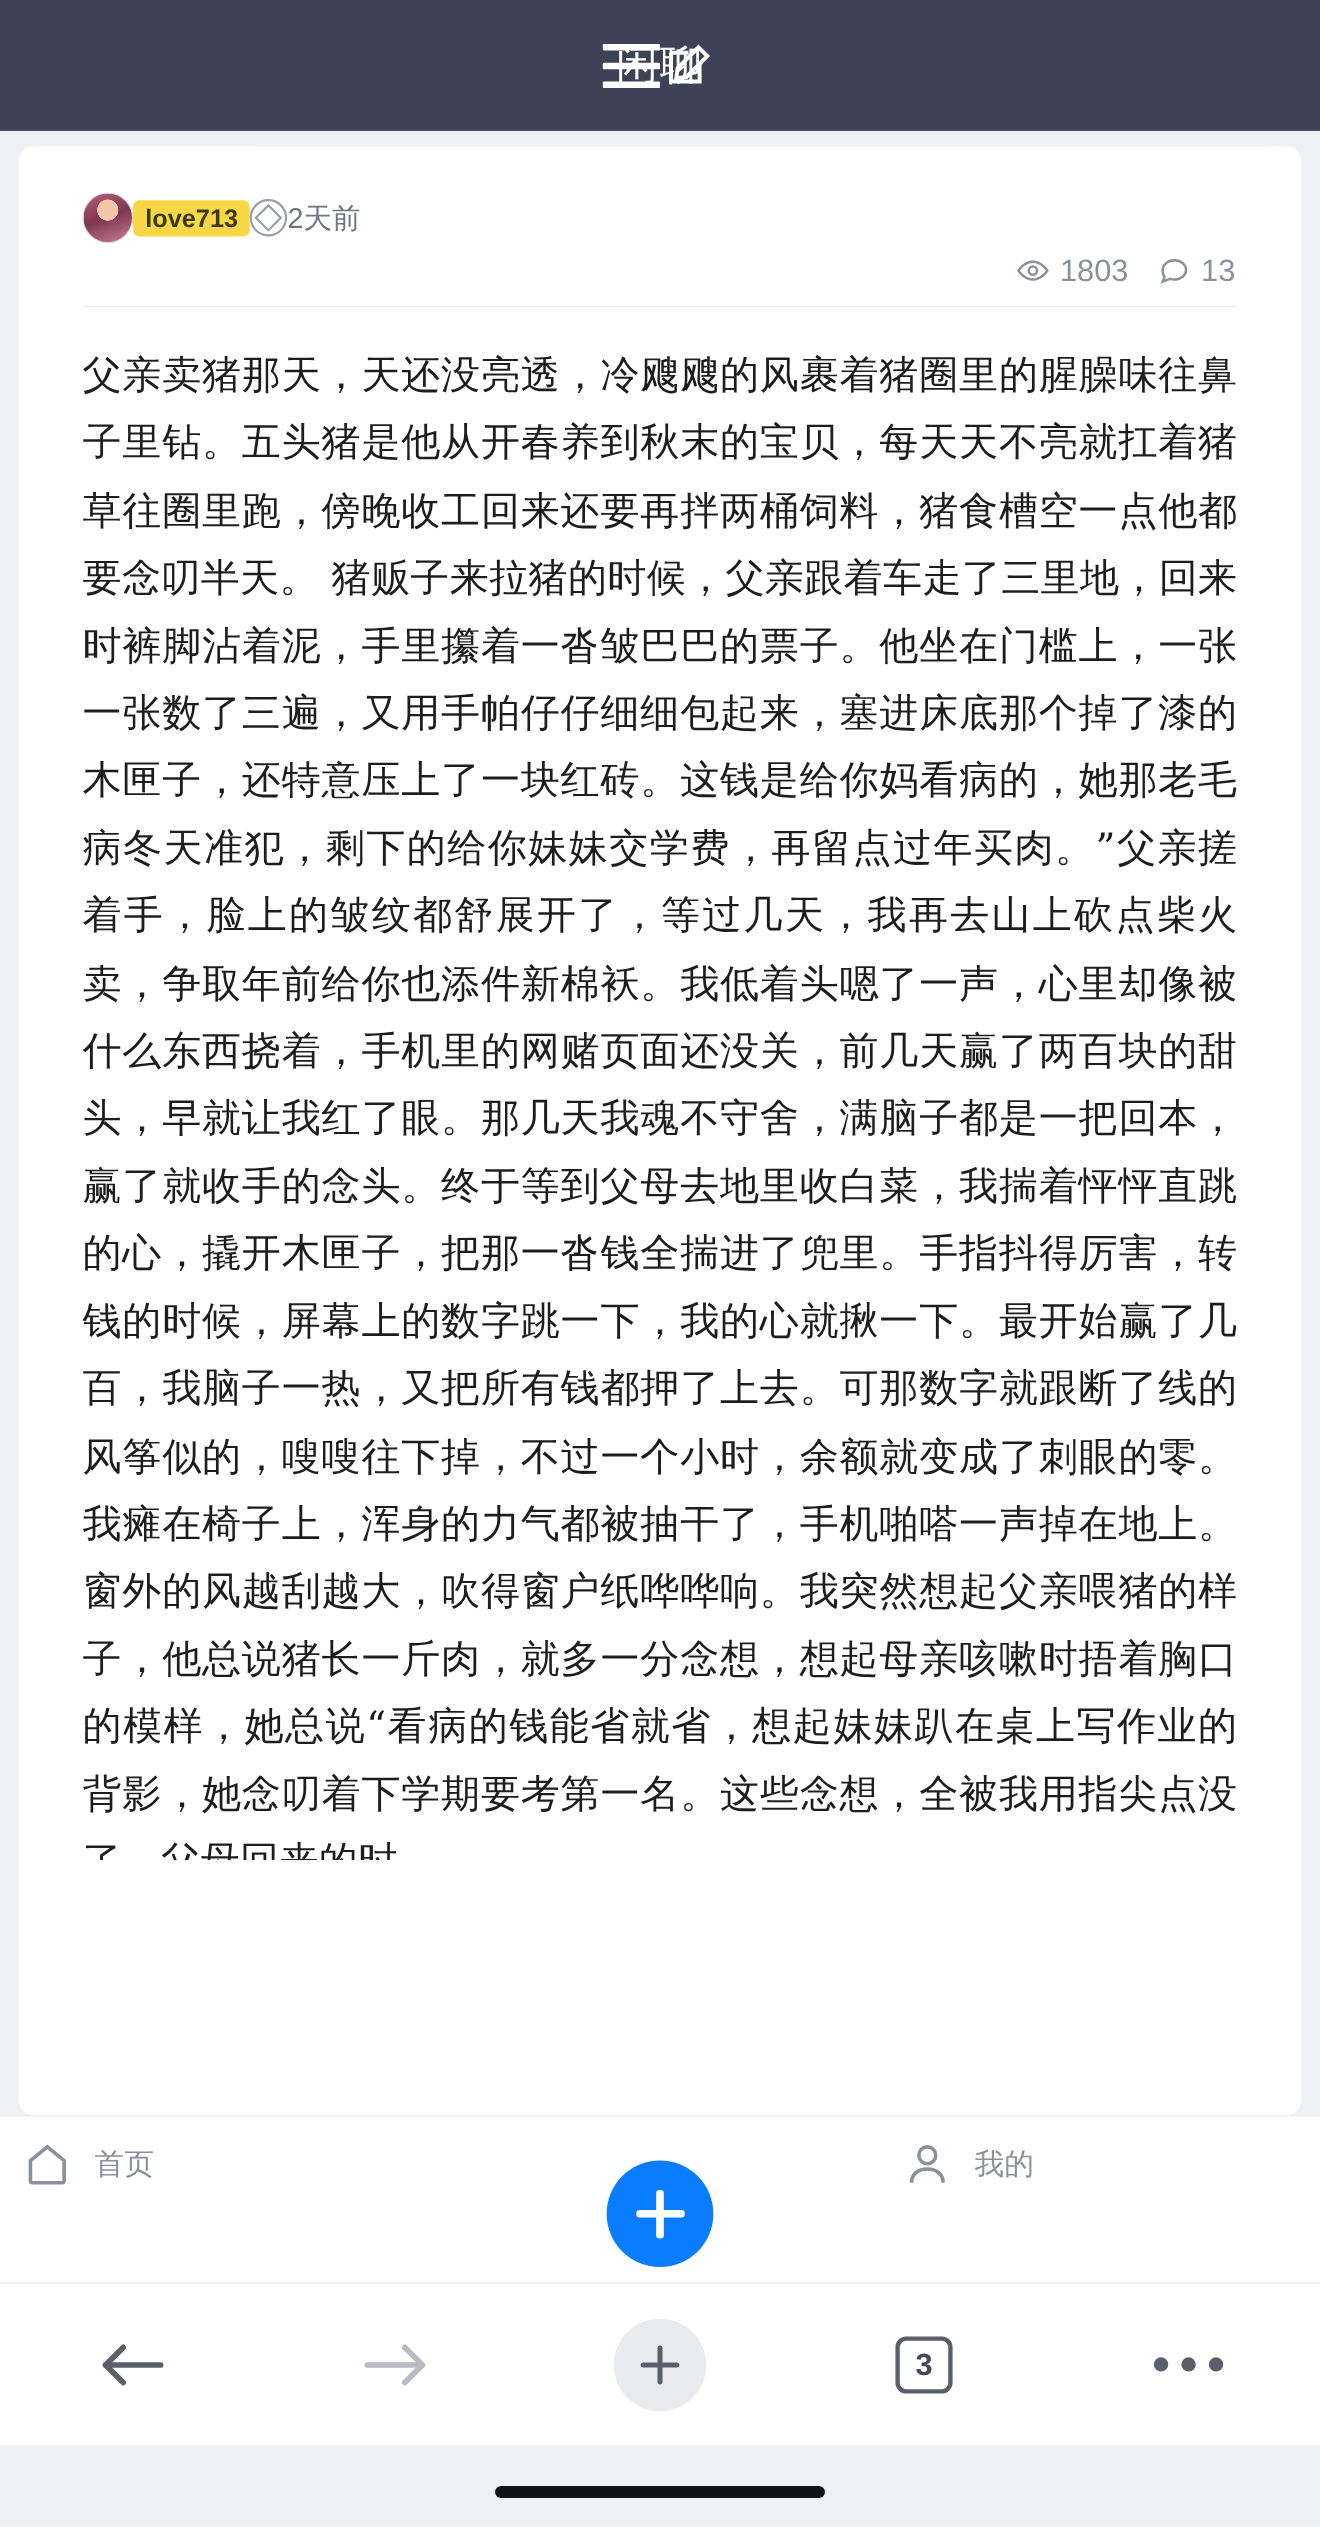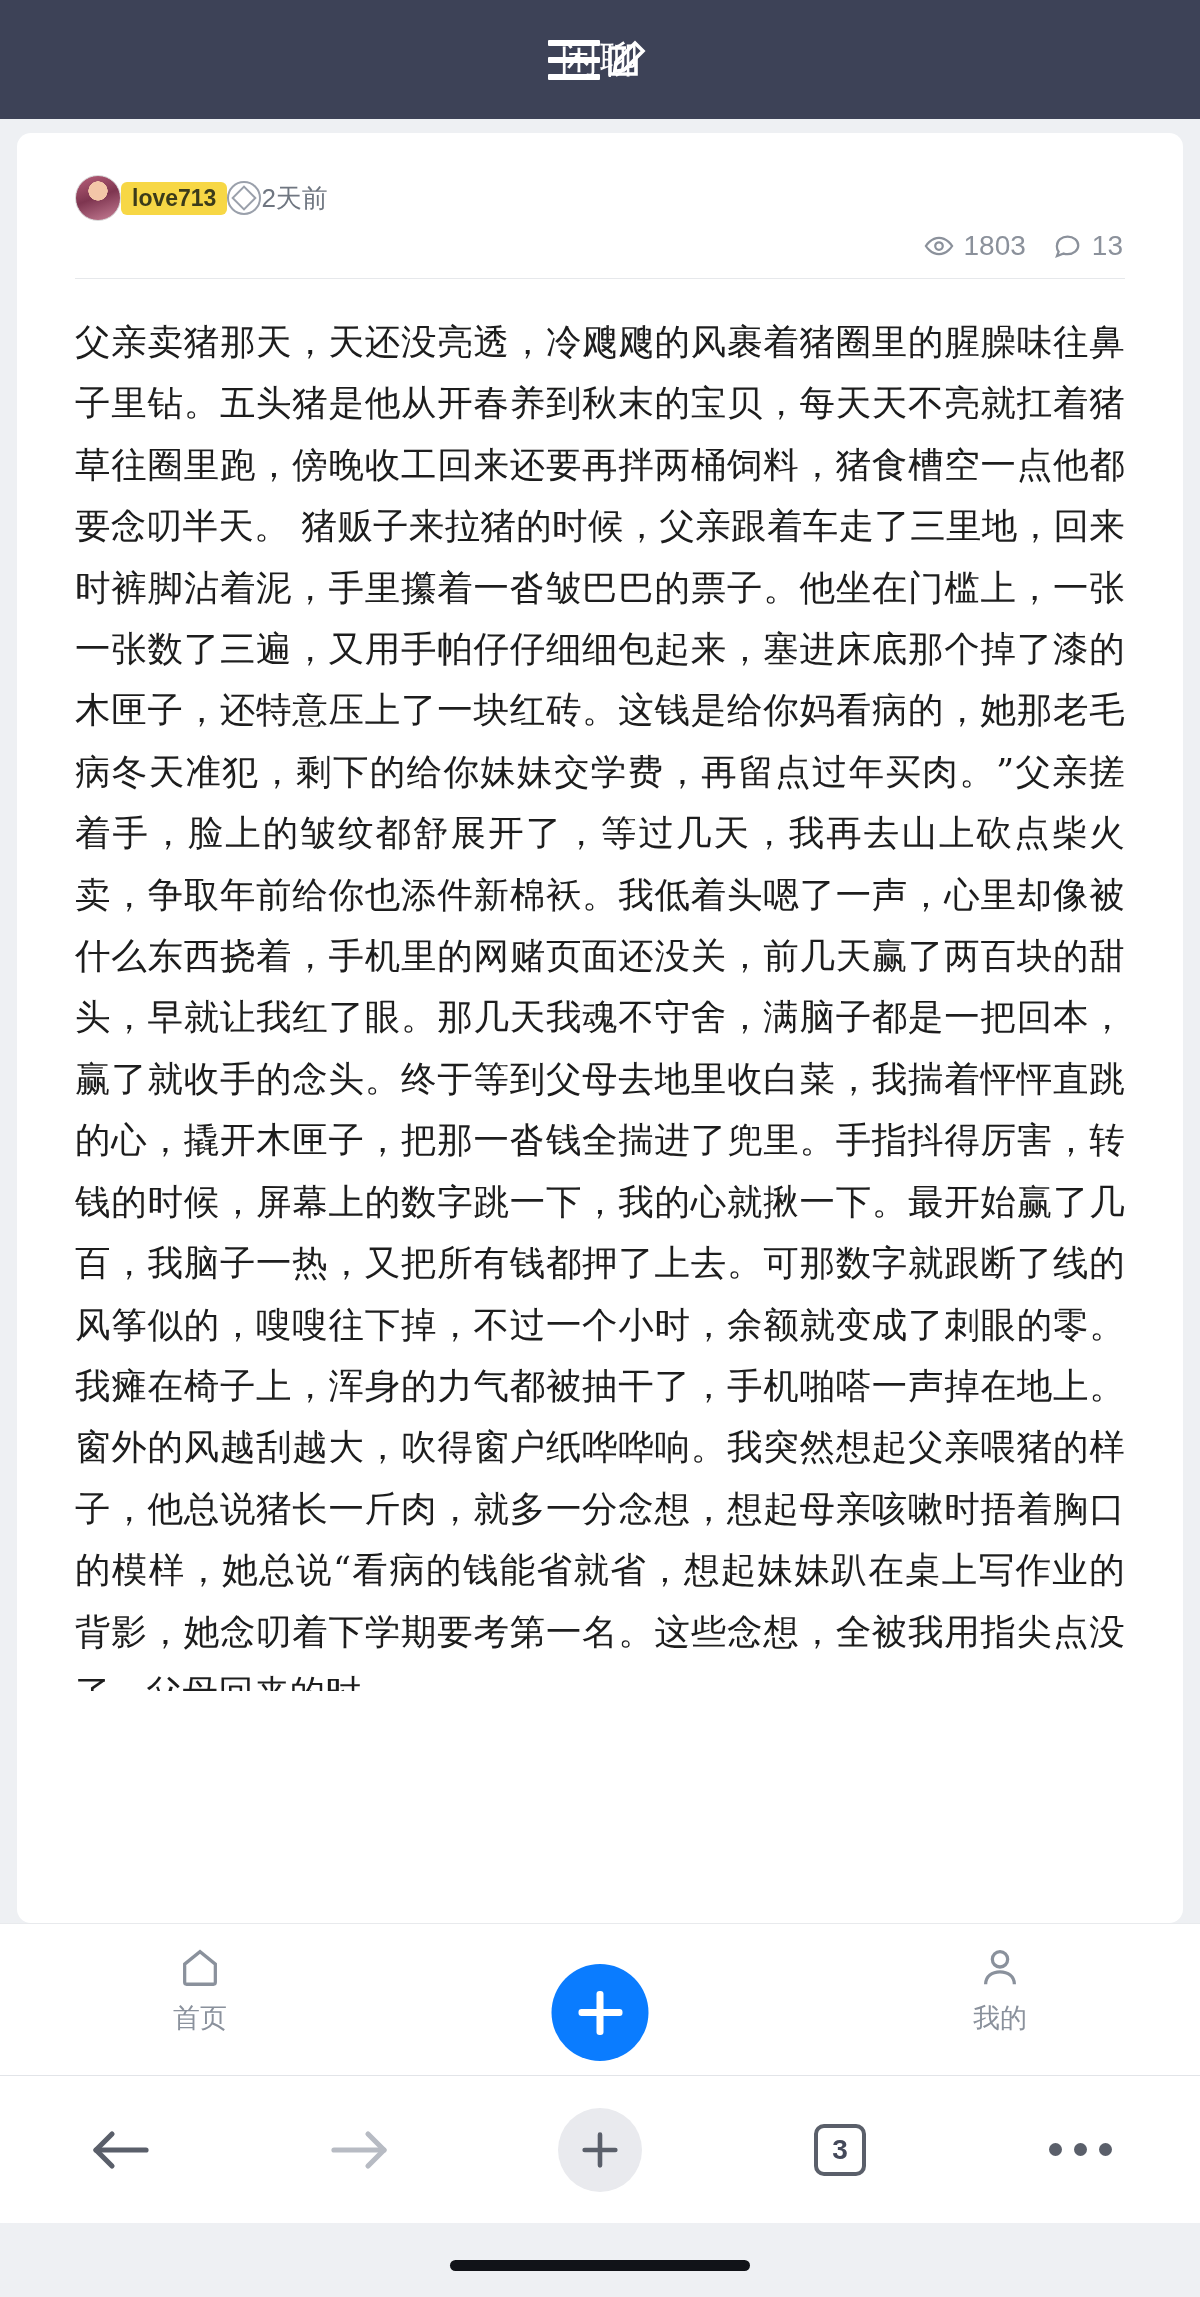--- a/index.html
+++ b/index.html
@@ -162,24 +162,24 @@
     height: 152px;
     background: #ffffff;
     border-top: 1px solid #e8eaed;
     display: flex;
     align-items: flex-start;
     padding-top: 20px;
   }
   .tab {
     flex: 1;
     display: flex;
-    flex-direction: column;
-    align-items: center;
-    gap: 10px;
-    cursor: pointer;
+    align-items: center;
+    gap: 20px;
+    cursor: pointer;
+    padding-left: 20px;
   }
   .tab-label {
     font-size: 27px;
     color: #8a919c;
   }
   .tab-icon { width: 46px; height: 46px; display:block; }
   .fab {
     position: absolute;
     left: 50%;
     top: 1964px;

